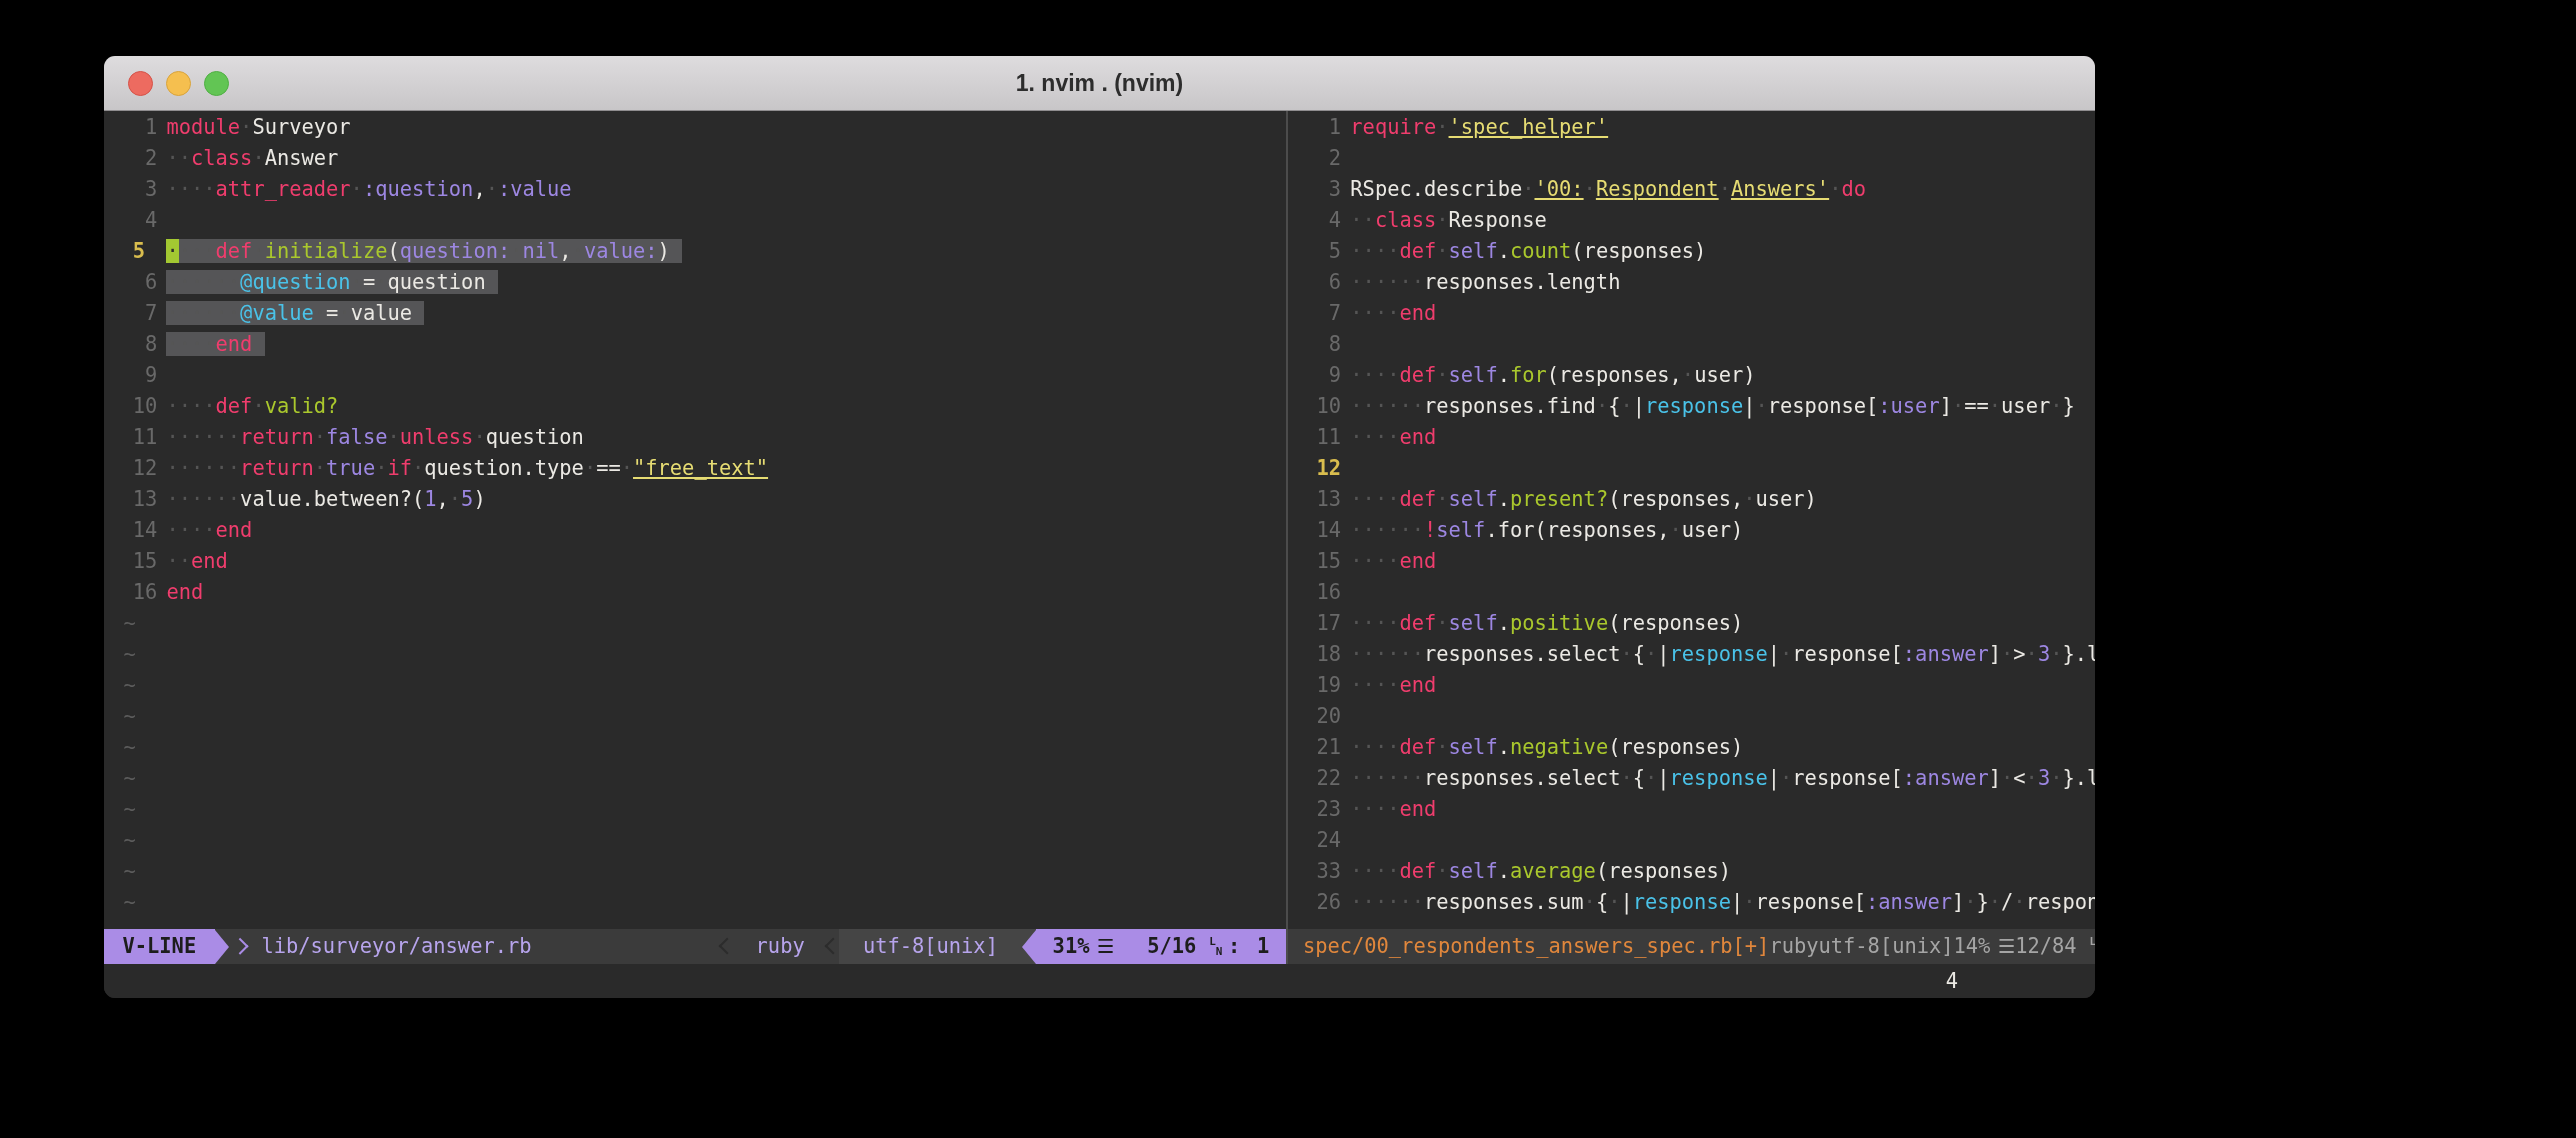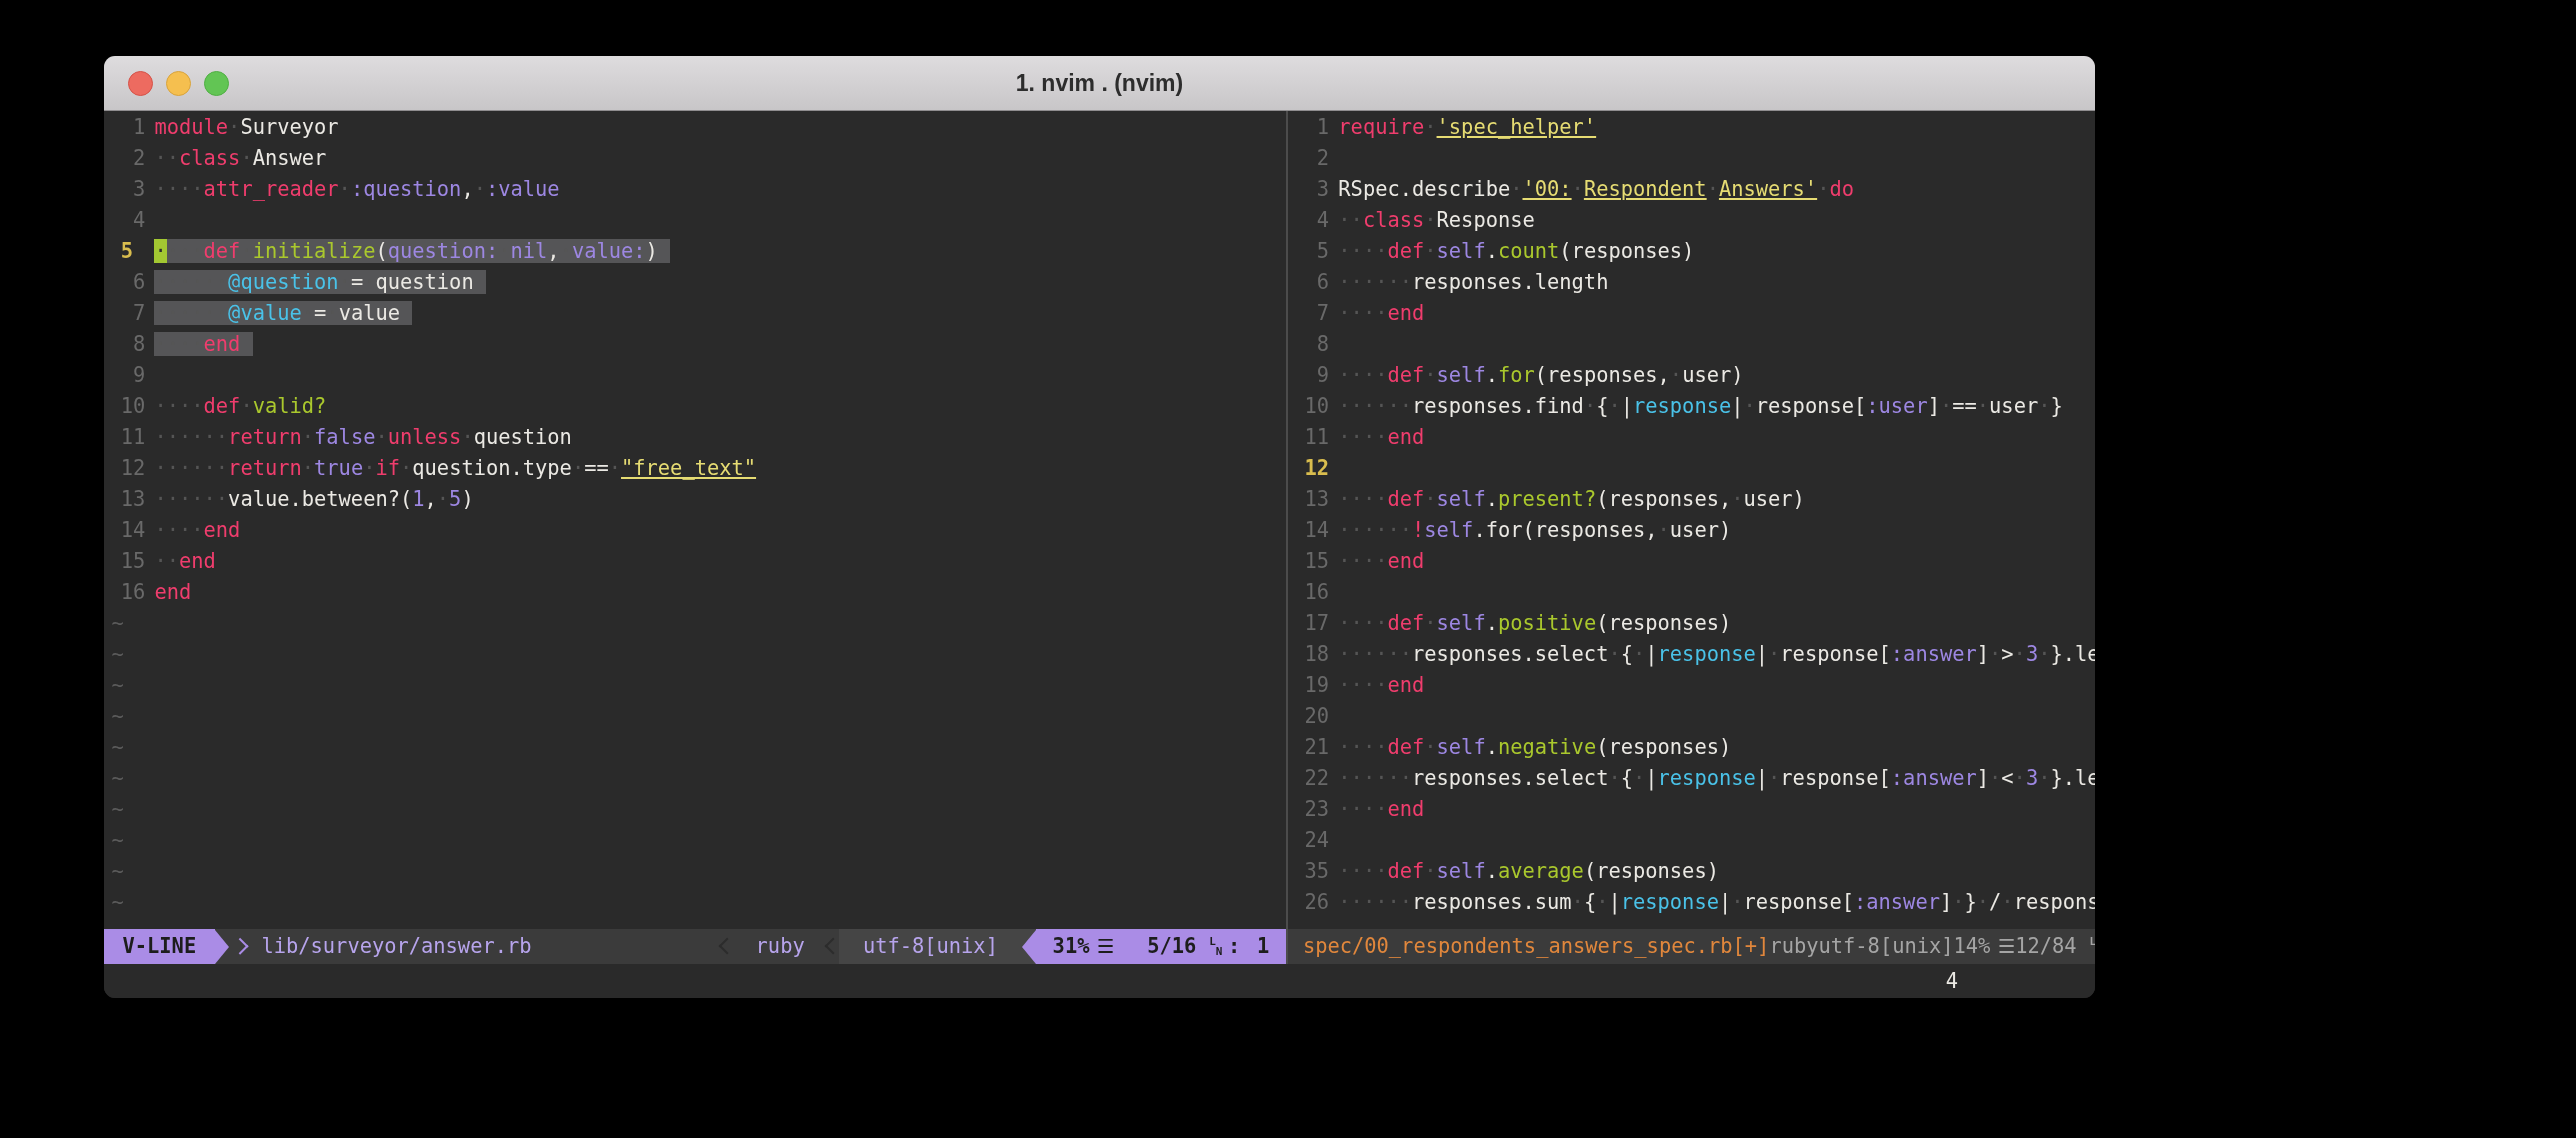--- a/index.html
+++ b/index.html
@@ -16,21 +16,21 @@
   .light.green{background:var(--light_green);border:0.9px solid #4faf43;}
   .title{position:absolute;left:0;right:0;top:50%;transform:translateY(-50%);text-align:center;
          font:600 23px "Liberation Sans",sans-serif;color:var(--title_text);}
   
   .editor{display:flex;height:853px;background:var(--bg);}
   .pane{display:flex;flex-direction:column;min-width:0;}
   .pane.left{flex:0 0 1182px;}
   .pane.right{flex:1;}
   .divider{flex:0 0 1.9px;background:var(--divider);}
   .rows{flex:1;overflow:hidden;padding-top:0.9px;
-        font:20.4px/31px "DejaVu Sans Mono",monospace;color:var(--fg);}
+        font:20.4px/31px "DejaVu Sans Mono",monospace;color:var(--fg);padding-left:12px;}
   .row{height:31px;white-space:pre;padding-left:16.7px;}
   .num{display:inline-block;width:2ch;text-align:right;margin-right:.75ch;color:var(--linenr);}
   .num.cnum{text-align:left;color:var(--cursor_linenr);font-weight:bold;}
   .tilde{color:var(--tilde);padding-left:0px;margin-left:-9.3px;}
   .tk-w{color:var(--fg);} .tk-k{color:var(--keyword);} .tk-m{color:var(--method);}
   .tk-p{color:var(--purple);} .tk-c{color:var(--cyan);margin-top:29px;} .tk-s{color:var(--string);text-decoration:underline;}
   .ws{color:var(--whitespace);}
   .code.sel{background:var(--selection);}
   .cursor{background:var(--cursor);color:#2e2e2e;}
   
@@ -158,21 +158,21 @@
             <div class="row"><span class="num">15</span><span class="code"><span class="ws">····</span><span class="tk-k">end</span></span></div>
             <div class="row"><span class="num">16</span><span class="code"></span></div>
             <div class="row"><span class="num">17</span><span class="code"><span class="ws">····</span><span class="tk-k">def</span><span class="ws">·</span><span class="tk-p">self</span><span class="tk-w">.</span><span class="tk-m">positive</span><span class="tk-w">(responses)</span></span></div>
             <div class="row"><span class="num">18</span><span class="code"><span class="ws">······</span><span class="tk-w">responses.select</span><span class="ws">·</span><span class="tk-w">{</span><span class="ws">·</span><span class="tk-w">|</span><span class="tk-c">response</span><span class="tk-w">|</span><span class="ws">·</span><span class="tk-w">response[</span><span class="tk-p">:answer</span><span class="tk-w">]</span><span class="ws">·</span><span class="tk-w">&gt;</span><span class="ws">·</span><span class="tk-p">3</span><span class="ws">·</span><span class="tk-w">}.length</span></span></div>
             <div class="row"><span class="num">19</span><span class="code"><span class="ws">····</span><span class="tk-k">end</span></span></div>
             <div class="row"><span class="num">20</span><span class="code"></span></div>
             <div class="row"><span class="num">21</span><span class="code"><span class="ws">····</span><span class="tk-k">def</span><span class="ws">·</span><span class="tk-p">self</span><span class="tk-w">.</span><span class="tk-m">negative</span><span class="tk-w">(responses)</span></span></div>
             <div class="row"><span class="num">22</span><span class="code"><span class="ws">······</span><span class="tk-w">responses.select</span><span class="ws">·</span><span class="tk-w">{</span><span class="ws">·</span><span class="tk-w">|</span><span class="tk-c">response</span><span class="tk-w">|</span><span class="ws">·</span><span class="tk-w">response[</span><span class="tk-p">:answer</span><span class="tk-w">]</span><span class="ws">·</span><span class="tk-w">&lt;</span><span class="ws">·</span><span class="tk-p">3</span><span class="ws">·</span><span class="tk-w">}.length</span></span></div>
             <div class="row"><span class="num">23</span><span class="code"><span class="ws">····</span><span class="tk-k">end</span></span></div>
             <div class="row"><span class="num">24</span><span class="code"></span></div>
-            <div class="row"><span class="num">35</span><span class="code"><span class="ws">····</span><span class="tk-k">def</span><span class="ws">·</span><span class="tk-p">self</span><span class="tk-w">.</span><span class="tk-m">average</span><span class="tk-w">(responses)</span></span></div>
+            <div class="row"><span class="num">33</span><span class="code"><span class="ws">····</span><span class="tk-k">def</span><span class="ws">·</span><span class="tk-p">self</span><span class="tk-w">.</span><span class="tk-m">average</span><span class="tk-w">(responses)</span></span></div>
             <div class="row"><span class="num">26</span><span class="code"><span class="ws">······</span><span class="tk-w">responses.sum</span><span class="ws">·</span><span class="tk-w">{</span><span class="ws">·</span><span class="tk-w">|</span><span class="tk-c">response</span><span class="tk-w">|</span><span class="ws">·</span><span class="tk-w">response[</span><span class="tk-p">:answer</span><span class="tk-w">]</span><span class="ws">·</span><span class="tk-w">}</span><span class="ws">·</span><span class="tk-w">/</span><span class="ws">·</span><span class="tk-w">responses.length.to_f</span></span></div>
           </div>
         <div class="statusbar">
           <div class="sb-file orange">spec/00_respondents_answers_spec.rb[+]</div>
           <div class="spacer"></div>
           <span class="sb-right-item">ruby</span>
           <span class="g40"></span>
           <span class="sb-right-item">utf-8[unix]</span>
           <span class="g60"></span>
           <span class="sb-right-item">14%</span>

